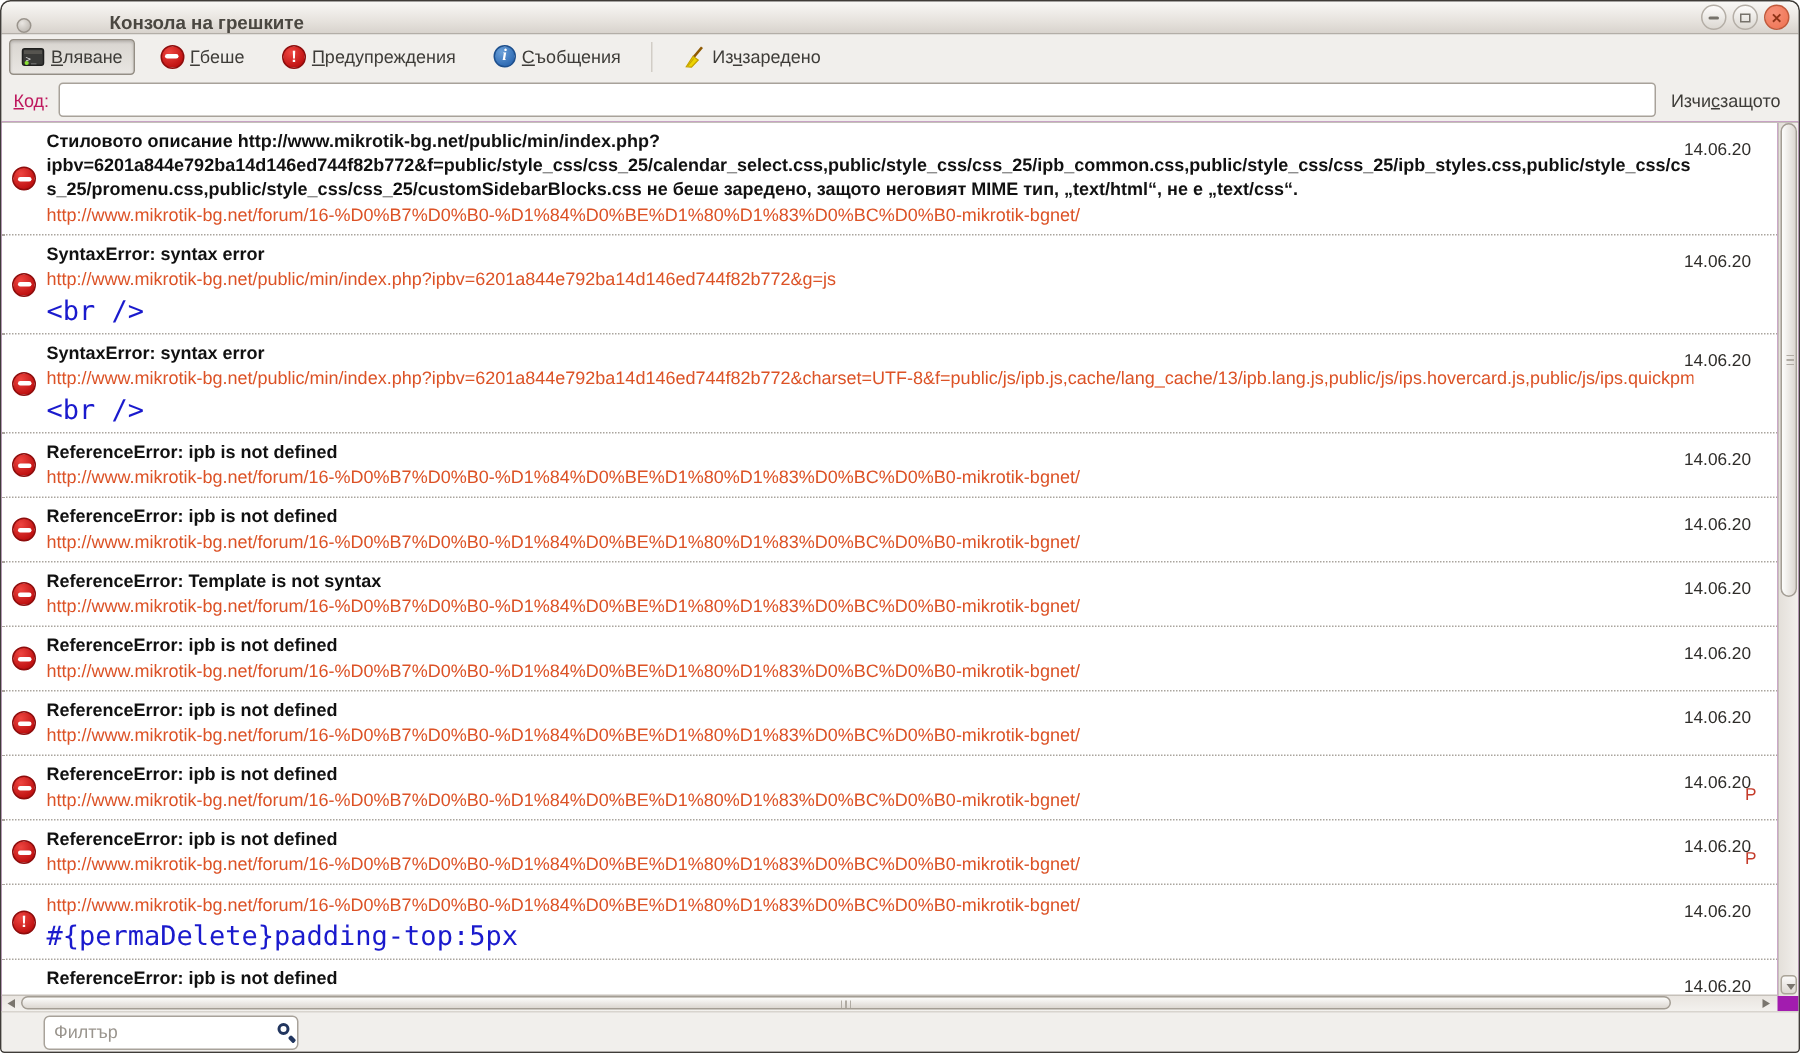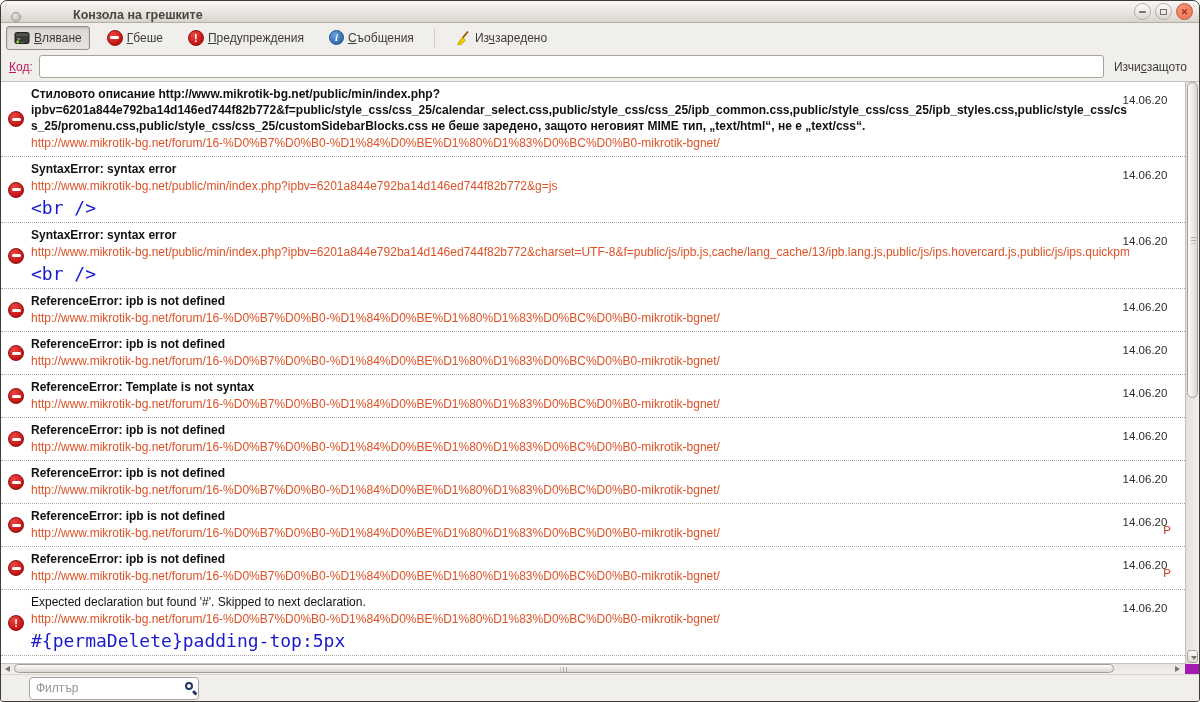--- a/index.html
+++ b/index.html
@@ -343,21 +343,20 @@
     <span class="sev-icon icon-error"></span>
     <div class="entry-msg">ReferenceError: ipb is not defined</div>
     <div class="entry-url">http://www.mikrotik-bg.net/forum/16-%D0%B7%D0%B0-%D1%84%D0%BE%D1%80%D1%83%D0%BC%D0%B0-mikrotik-bgnet/</div>
 
     <div class="entry-date">14.06.20</div>
     <div class="entry-extra">Р</div>
   </div>
 
   <div class="entry type-warning">
     <span class="sev-icon icon-warning"></span>
-    <div class="entry-msg">Expected declaration but found '#'.  Skipped to next declaration.</div>
     <div class="entry-url">http://www.mikrotik-bg.net/forum/16-%D0%B7%D0%B0-%D1%84%D0%BE%D1%80%D1%83%D0%BC%D0%B0-mikrotik-bgnet/</div>
     <div class="entry-code">#{permaDelete}padding-top:5px</div>
     <div class="entry-date">14.06.20</div>
 
   </div>
 
   <div class="entry type-error">
 
     <div class="entry-msg">ReferenceError: ipb is not defined</div>
 

